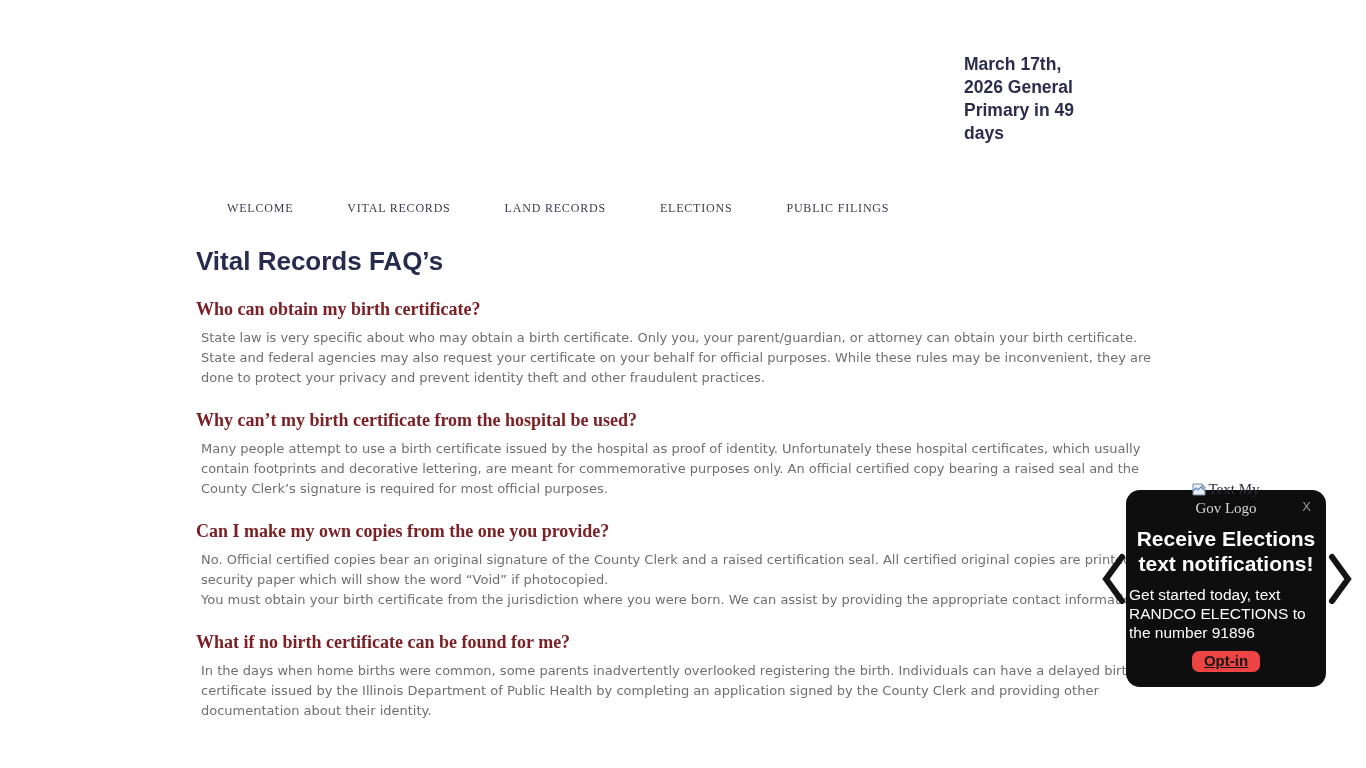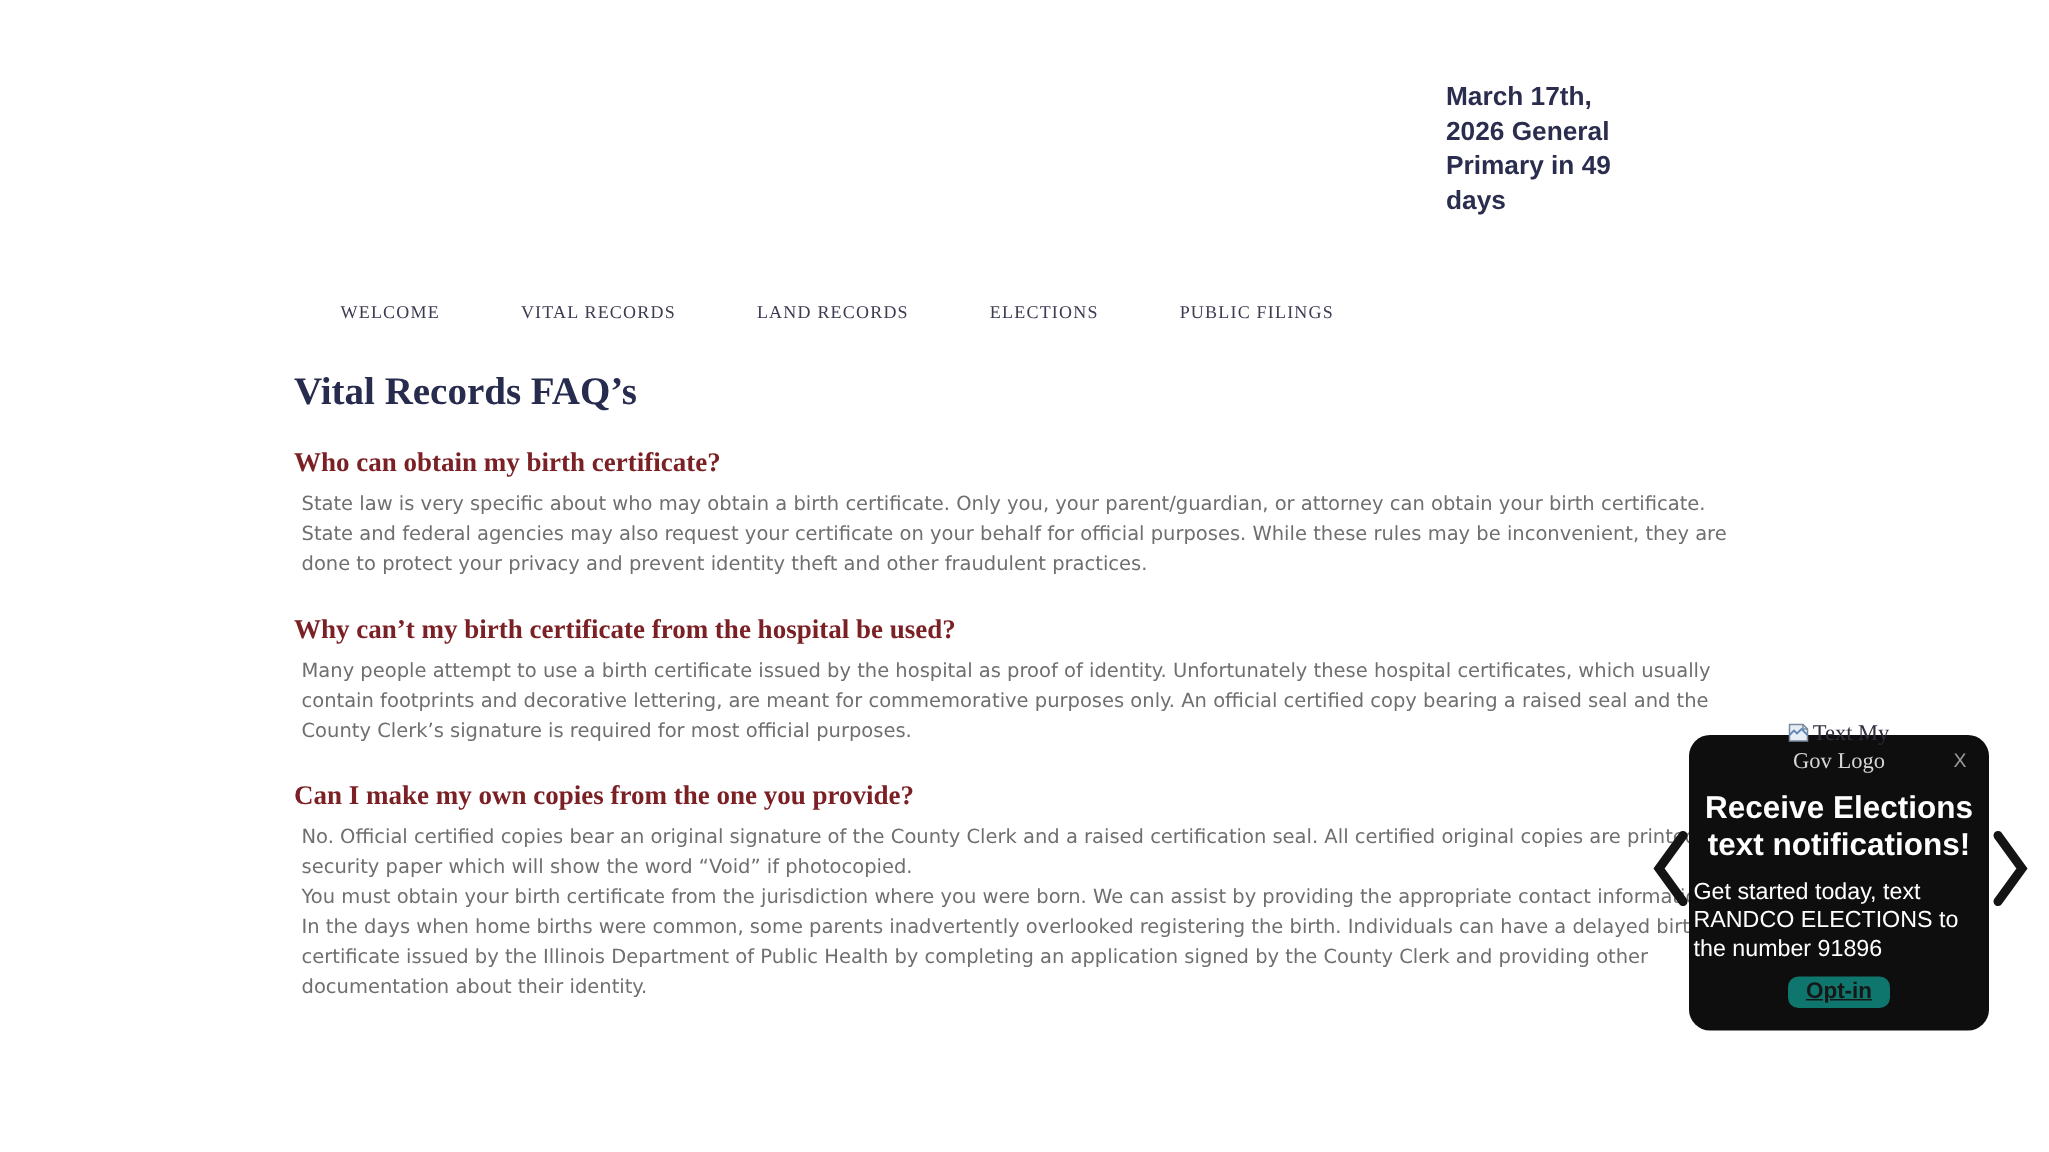--- a/index.html
+++ b/index.html
@@ -40,21 +40,21 @@
     white-space: nowrap;
   }
 
   
   .main {
     position: absolute;
     left: 196px; top: 246px;
     width: 966px;
   }
   .page-title {
-    font-family: Liberation Serif, serif;
+    font-family: Liberation Sans, sans-serif;
     font-weight: bold;
     font-size: 26px;
     color: #272c4e;
     margin-bottom: 12px;
   }
   .faq-question {
     font-family: "Liberation Serif", serif;
     font-weight: bold;
     font-size: 18px;
     color: #7b2125;
@@ -114,21 +114,21 @@
     margin-top: 9px;
     padding: 0 3px;
     text-align: left;
     font-size: 15.5px;
     line-height: 19px;
     color: #ffffff;
   }
   .optin-button {
     display: inline-block;
     margin-top: 9px;
-    background: #0f766e;
+    background: #ef4444;
     color: #171717;
     font-weight: bold;
     font-size: 15px;
     text-decoration: underline;
     padding: 1px 12px 3px;
     border-radius: 7px;
     border: none;
     cursor: pointer;
     font-family: "Liberation Sans", sans-serif;
   }
@@ -172,20 +172,21 @@
   <section>
     <h2 class="faq-question">Can I make my own copies from the one you provide?</h2>
     <p class="faq-answer">No. Official certified copies bear an original signature of the County Clerk and a raised certification seal. All certified original copies are printed on security paper which will show the word “Void” if photocopied.</p>
   </section>
 
   <section>
     <p class="faq-answer">You must obtain your birth certificate from the jurisdiction where you were born. We can assist by providing the appropriate contact information.</p>
   </section>
 
   <section>
+    <h2 class="faq-question">What if no birth certificate can be found for me?</h2>
     <p class="faq-answer">In the days when home births were common, some parents inadvertently overlooked registering the birth. Individuals can have a delayed birth certificate issued by the Illinois Department of Public Health by completing an application signed by the County Clerk and providing other documentation about their identity.</p>
   </section>
 
 </main>
 
 <div class="popup">
   <div class="popup-logo">
     <span class="alt-line1">
       <span class="broken-img-icon">
         <svg width="14" height="13" viewBox="0 0 14 13">

